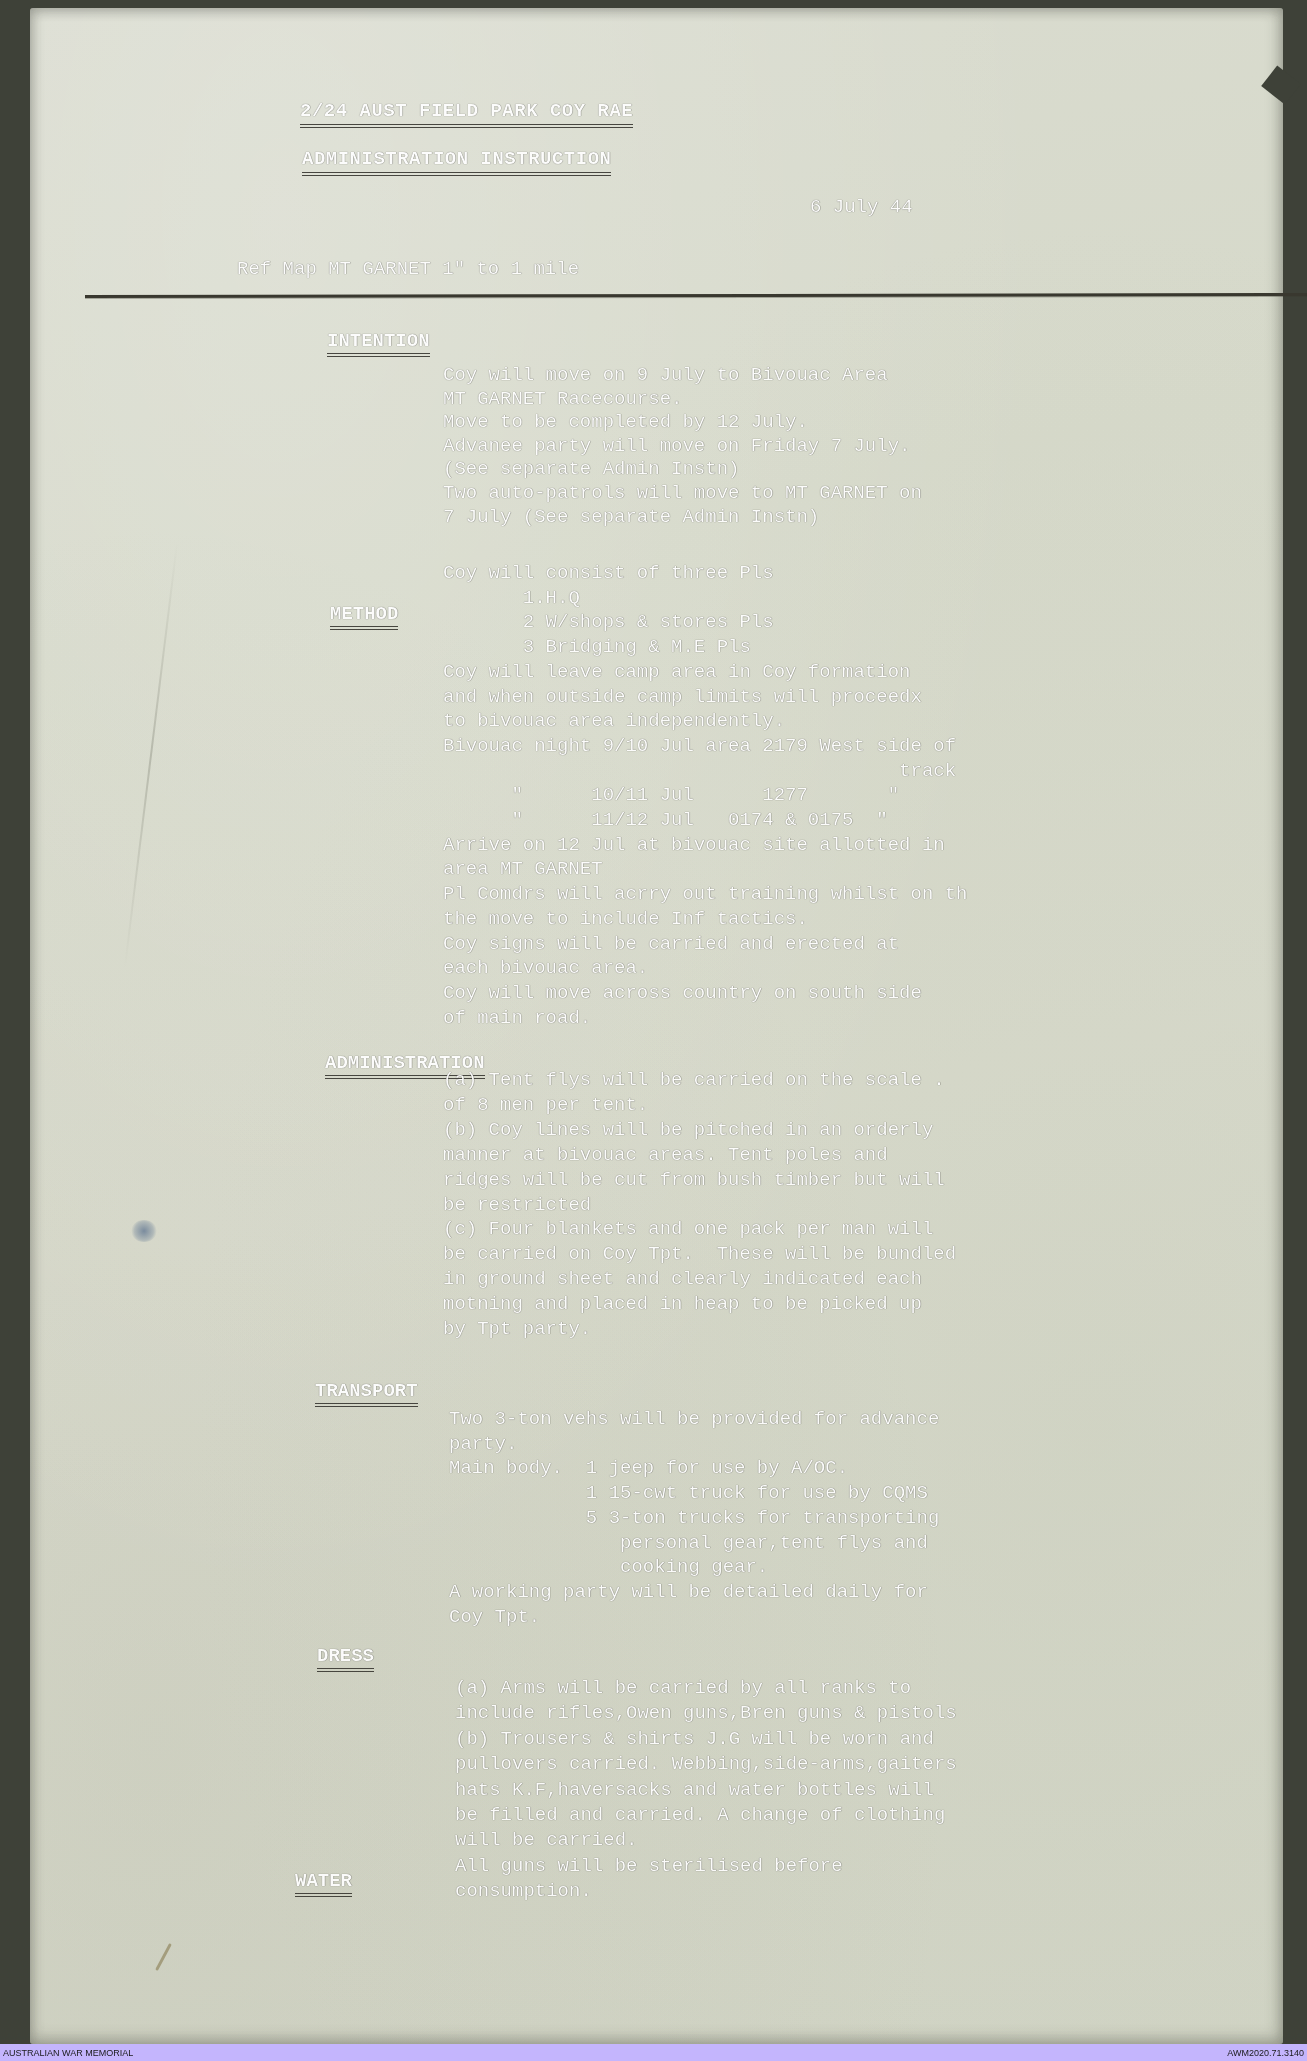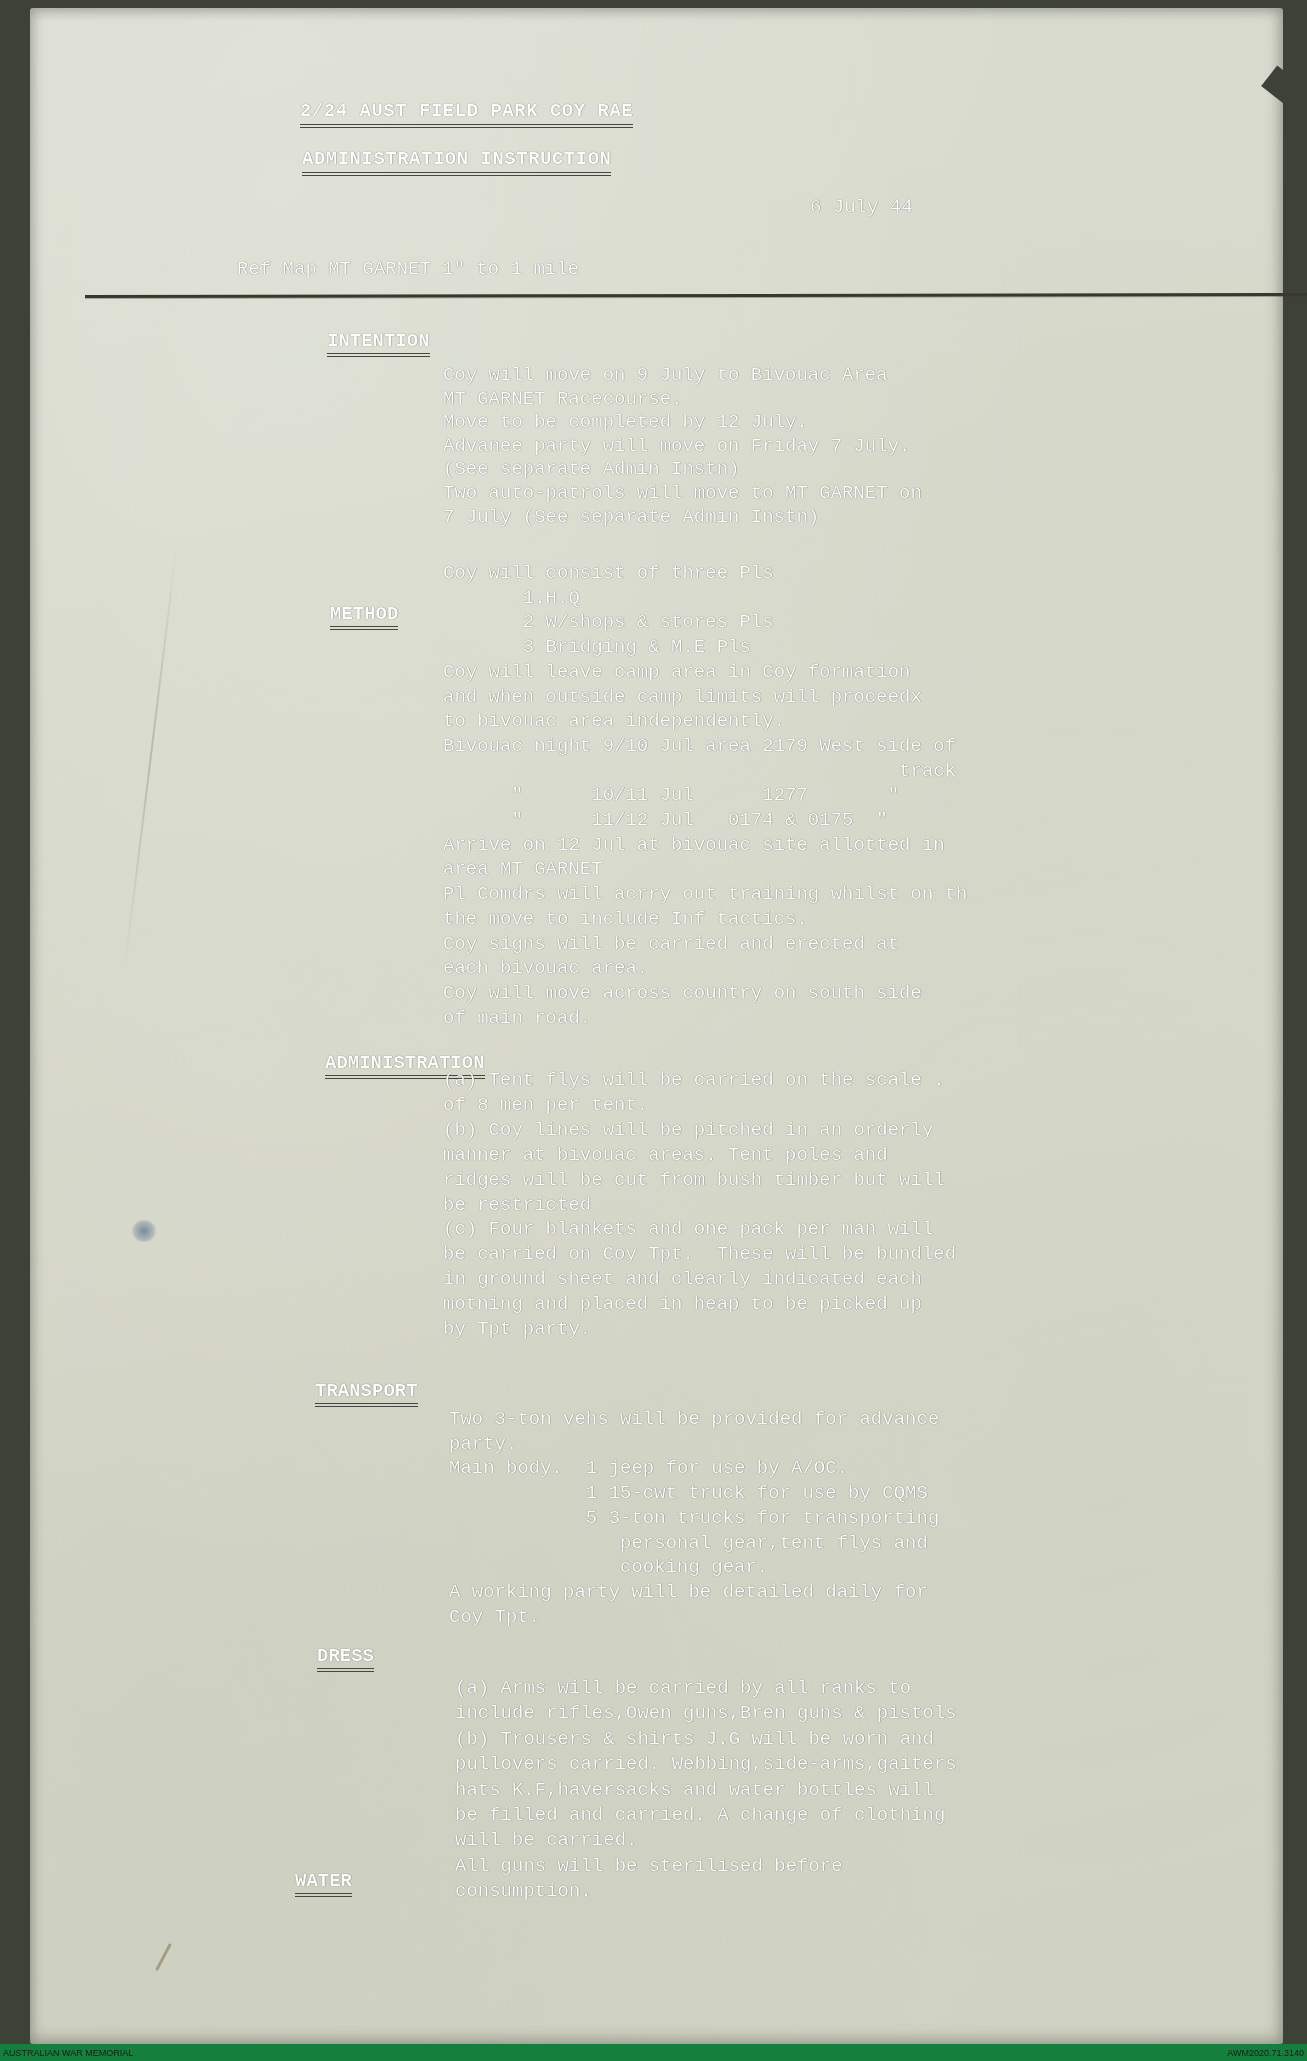--- a/index.html
+++ b/index.html
@@ -105,21 +105,21 @@
   .b-intention { left:443px; top:364px; line-height:23.6px; }
   .b-method    { left:443px; top:561px; line-height:24.7px; }
   .b-admin     { left:443px; top:1068px; line-height:24.9px; }
   .b-transport { left:449px; top:1407px; line-height:24.7px; }
   .b-dress     { left:455px; top:1676px; line-height:25.4px; }
   .b-water     { left:455px; top:1854px; line-height:25.4px; }
   .footer-bar {
     position:absolute;
     left:0; bottom:0;
     width:1307px; height:17px;
-    background:#15803d;
+    background:#c4b5fd;
     font-family:"Liberation Sans", sans-serif;
     font-size:9px;
     color:#1a1a1a;
     display:flex;
     justify-content:space-between;
     align-items:center;
     padding:0 3px;
   }
 </style>
 </head>

